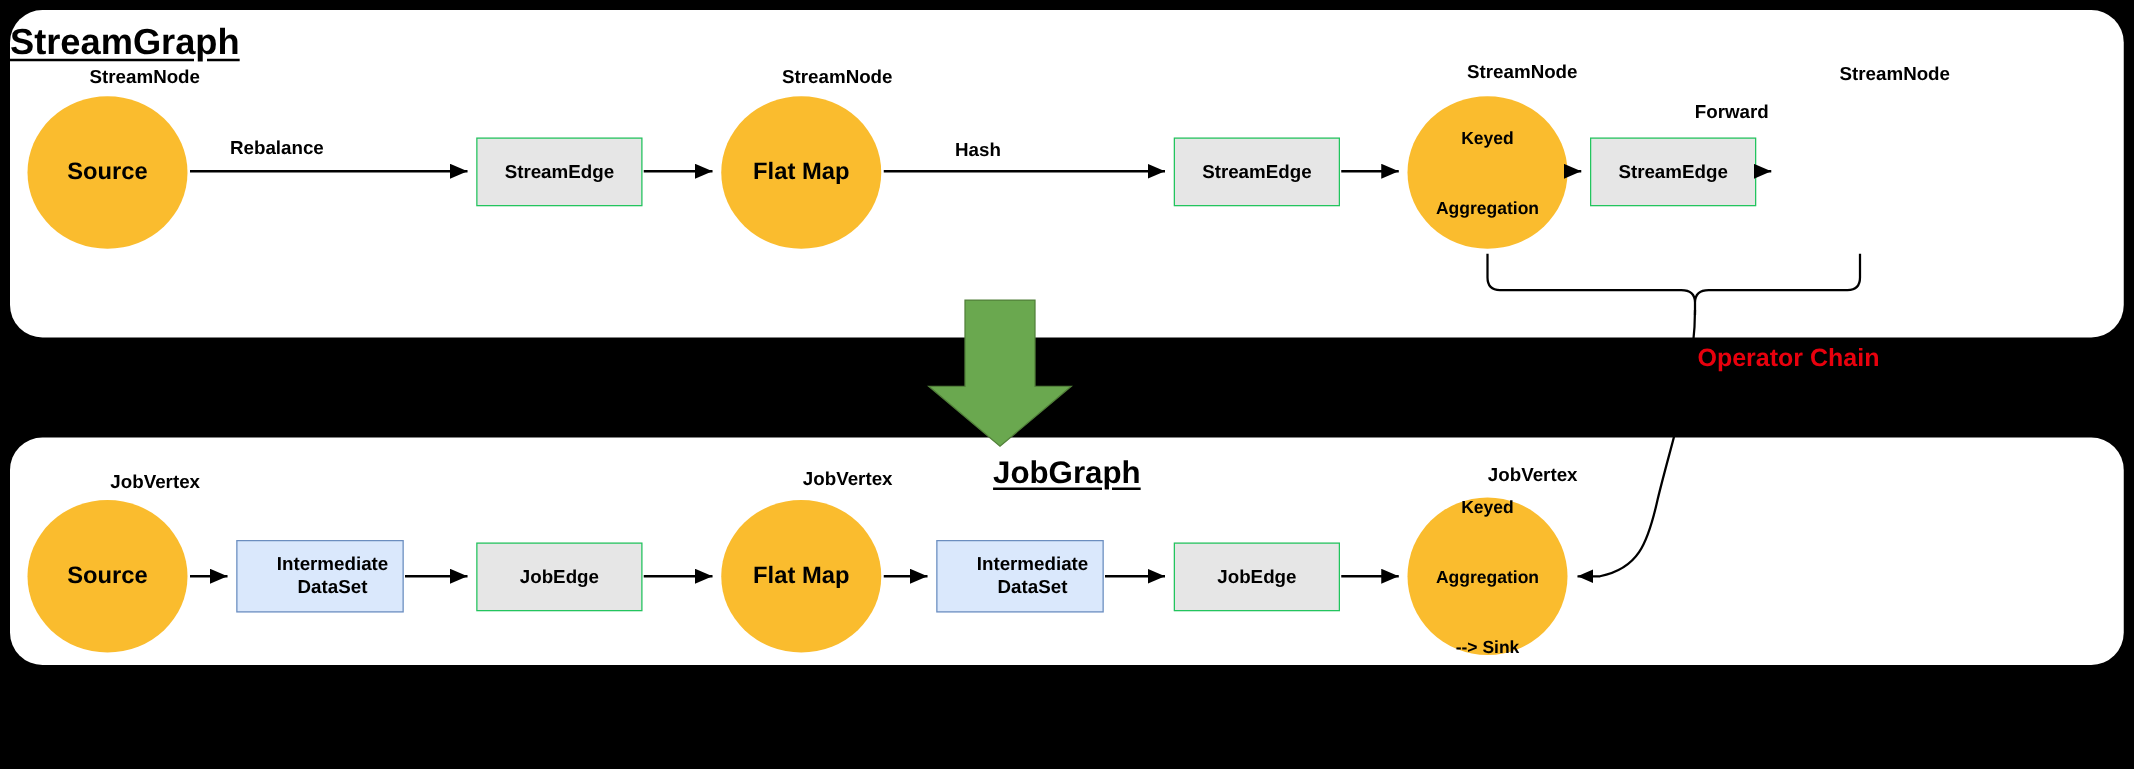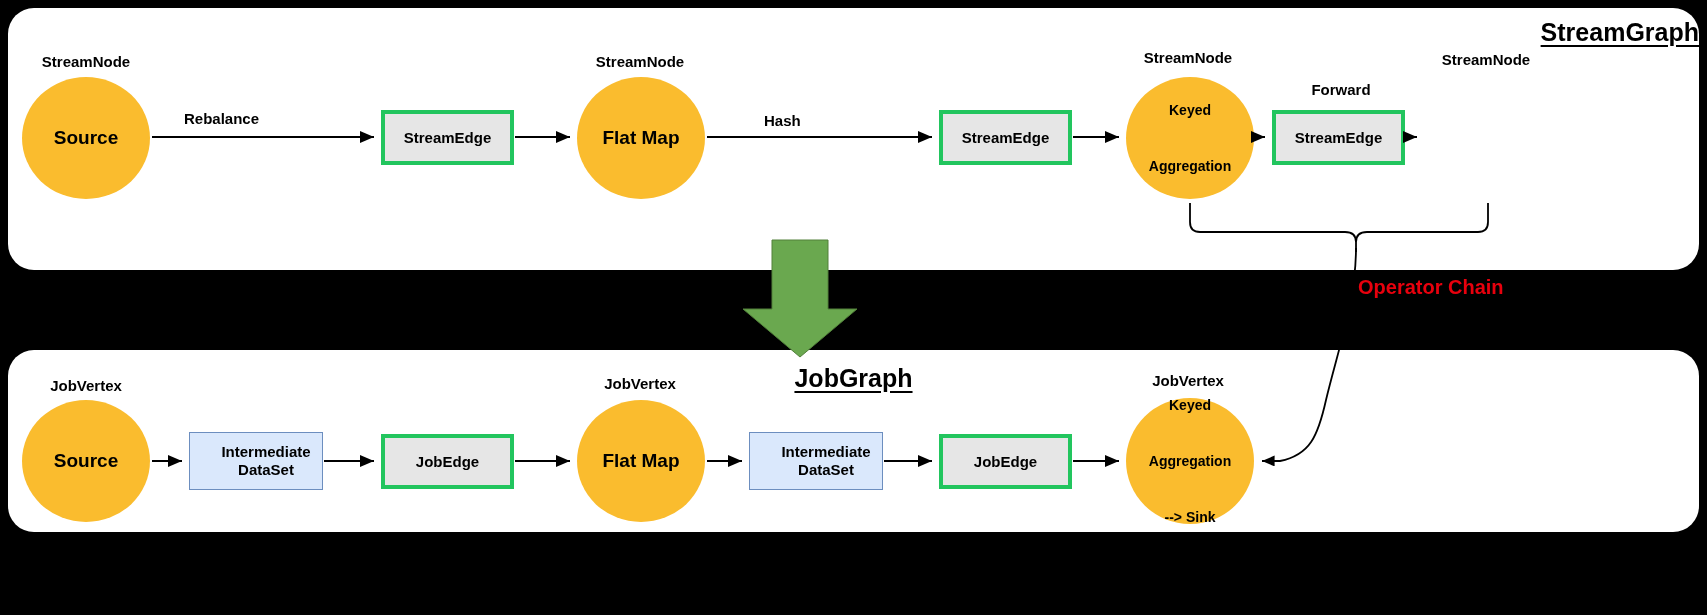--- a/index.html
+++ b/index.html
@@ -9,47 +9,47 @@
 
   .panel{position:absolute;background:#fff;border-radius:26px;}
   #panel-stream{left:8px;top:8px;width:1691px;height:262px;}
   #panel-job{left:8px;top:350px;width:1691px;height:182px;}
 
   .panel-title{
     position:absolute;font-weight:bold;color:#000;
     text-decoration:underline;text-underline-offset:4px;
     white-space:nowrap;
   }
-  #title-stream{left:0;top:10px;width:1691px;text-align:right;font-size:25px;}
+  #title-stream{left:0;top:10px;width:1691px;text-align:left;font-size:29px;}
   #title-job{left:0;top:14px;width:1691px;text-align:center;font-size:25px;}
 
   
   .node{
     position:absolute;background:#FABC2E;border-radius:50%;
     display:flex;align-items:center;justify-content:center;
     text-align:center;color:#000;font-weight:bold;line-height:1.15;
     box-sizing:border-box;
   }
   .node.small{font-weight:bold;font-size:14px;gap:40px;}
   .node.big{font-size:19px;}
 
   
   .cap{
     position:absolute;font-size:15px;font-weight:bold;color:#000;
-    white-space:nowrap;text-align:center;
+    white-space:nowrap;text-align:right;
   }
 
   
   .rect{
     position:absolute;box-sizing:border-box;
     display:flex;align-items:center;justify-content:center;
     text-align:center;font-size:15px;font-weight:bold;color:#000;
     line-height:1.2;
   }
-  .rect.gray{background:#E6E6E6;border:4px solid #22c55e;}
+  .rect.gray{background:#E6E6E6;border:1px solid #22c55e;}
   .rect.blue{background:#DAE8FC;border:1px solid #6C8EBF;padding-left:20px;}
 
   
   .edgelabel{
     position:absolute;font-size:15px;font-weight:bold;color:#000;white-space:nowrap;
   }
 
   .svglayer{position:absolute;left:0;top:0;width:1707px;height:615px;overflow:visible;pointer-events:none;}
 
   #opchain-label{

